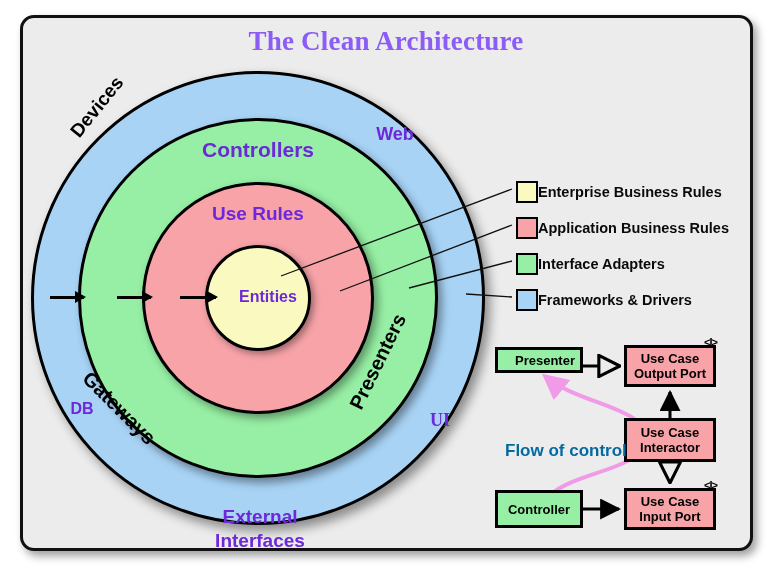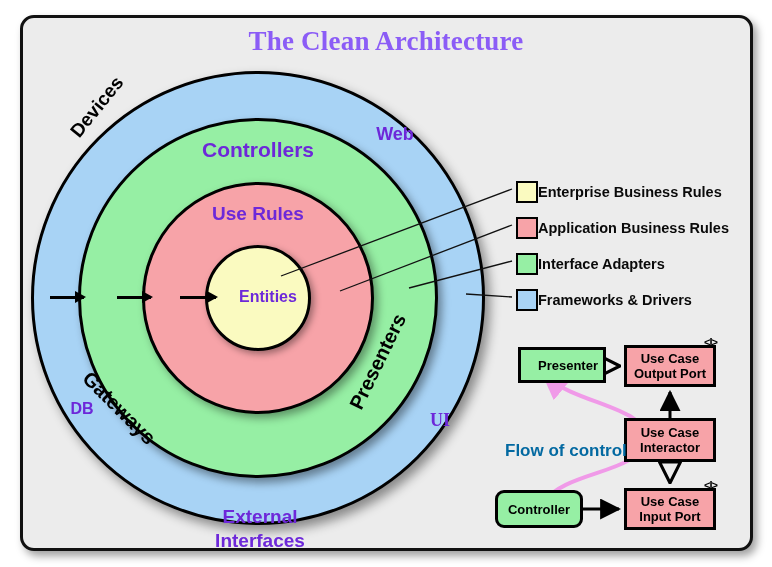--- a/index.html
+++ b/index.html
@@ -106,24 +106,24 @@
 
   
   .fbox{
     position:absolute;border:3px solid #000;box-sizing:border-box;
     display:flex;align-items:center;justify-content:center;
     text-align:center;font-weight:bold;font-size:13px;color:#000;
     line-height:15px;
   }
   .fbox.green{background:#96efa4;}
   .fbox.pink{background:#f7a3a8;}
-  #box-presenter{left:518px;top:347px;width:88px;height:36px;padding-left:12px;}
+  #box-presenter{left:495px;top:347px;width:88px;height:26px;padding-left:12px;}
   #box-outport{left:624px;top:345px;width:92px;height:42px;}
   #box-interactor{left:624px;top:418px;width:92px;height:44px;}
-  #box-controller{left:495px;top:490px;width:88px;height:38px;border-radius:9px;}
+  #box-controller{left:495px;top:490px;width:88px;height:38px;}
   #box-inport{left:624px;top:488px;width:92px;height:42px;}
 
   .iface{
     position:absolute;right:-4px;top:-13px;
     font-size:11px;font-weight:bold;color:#000;
     font-family:"Liberation Sans", sans-serif;
     letter-spacing:-1px;
   }
 
   #flow-svg{position:absolute;left:0;top:0;width:772px;height:567px;pointer-events:none;}

